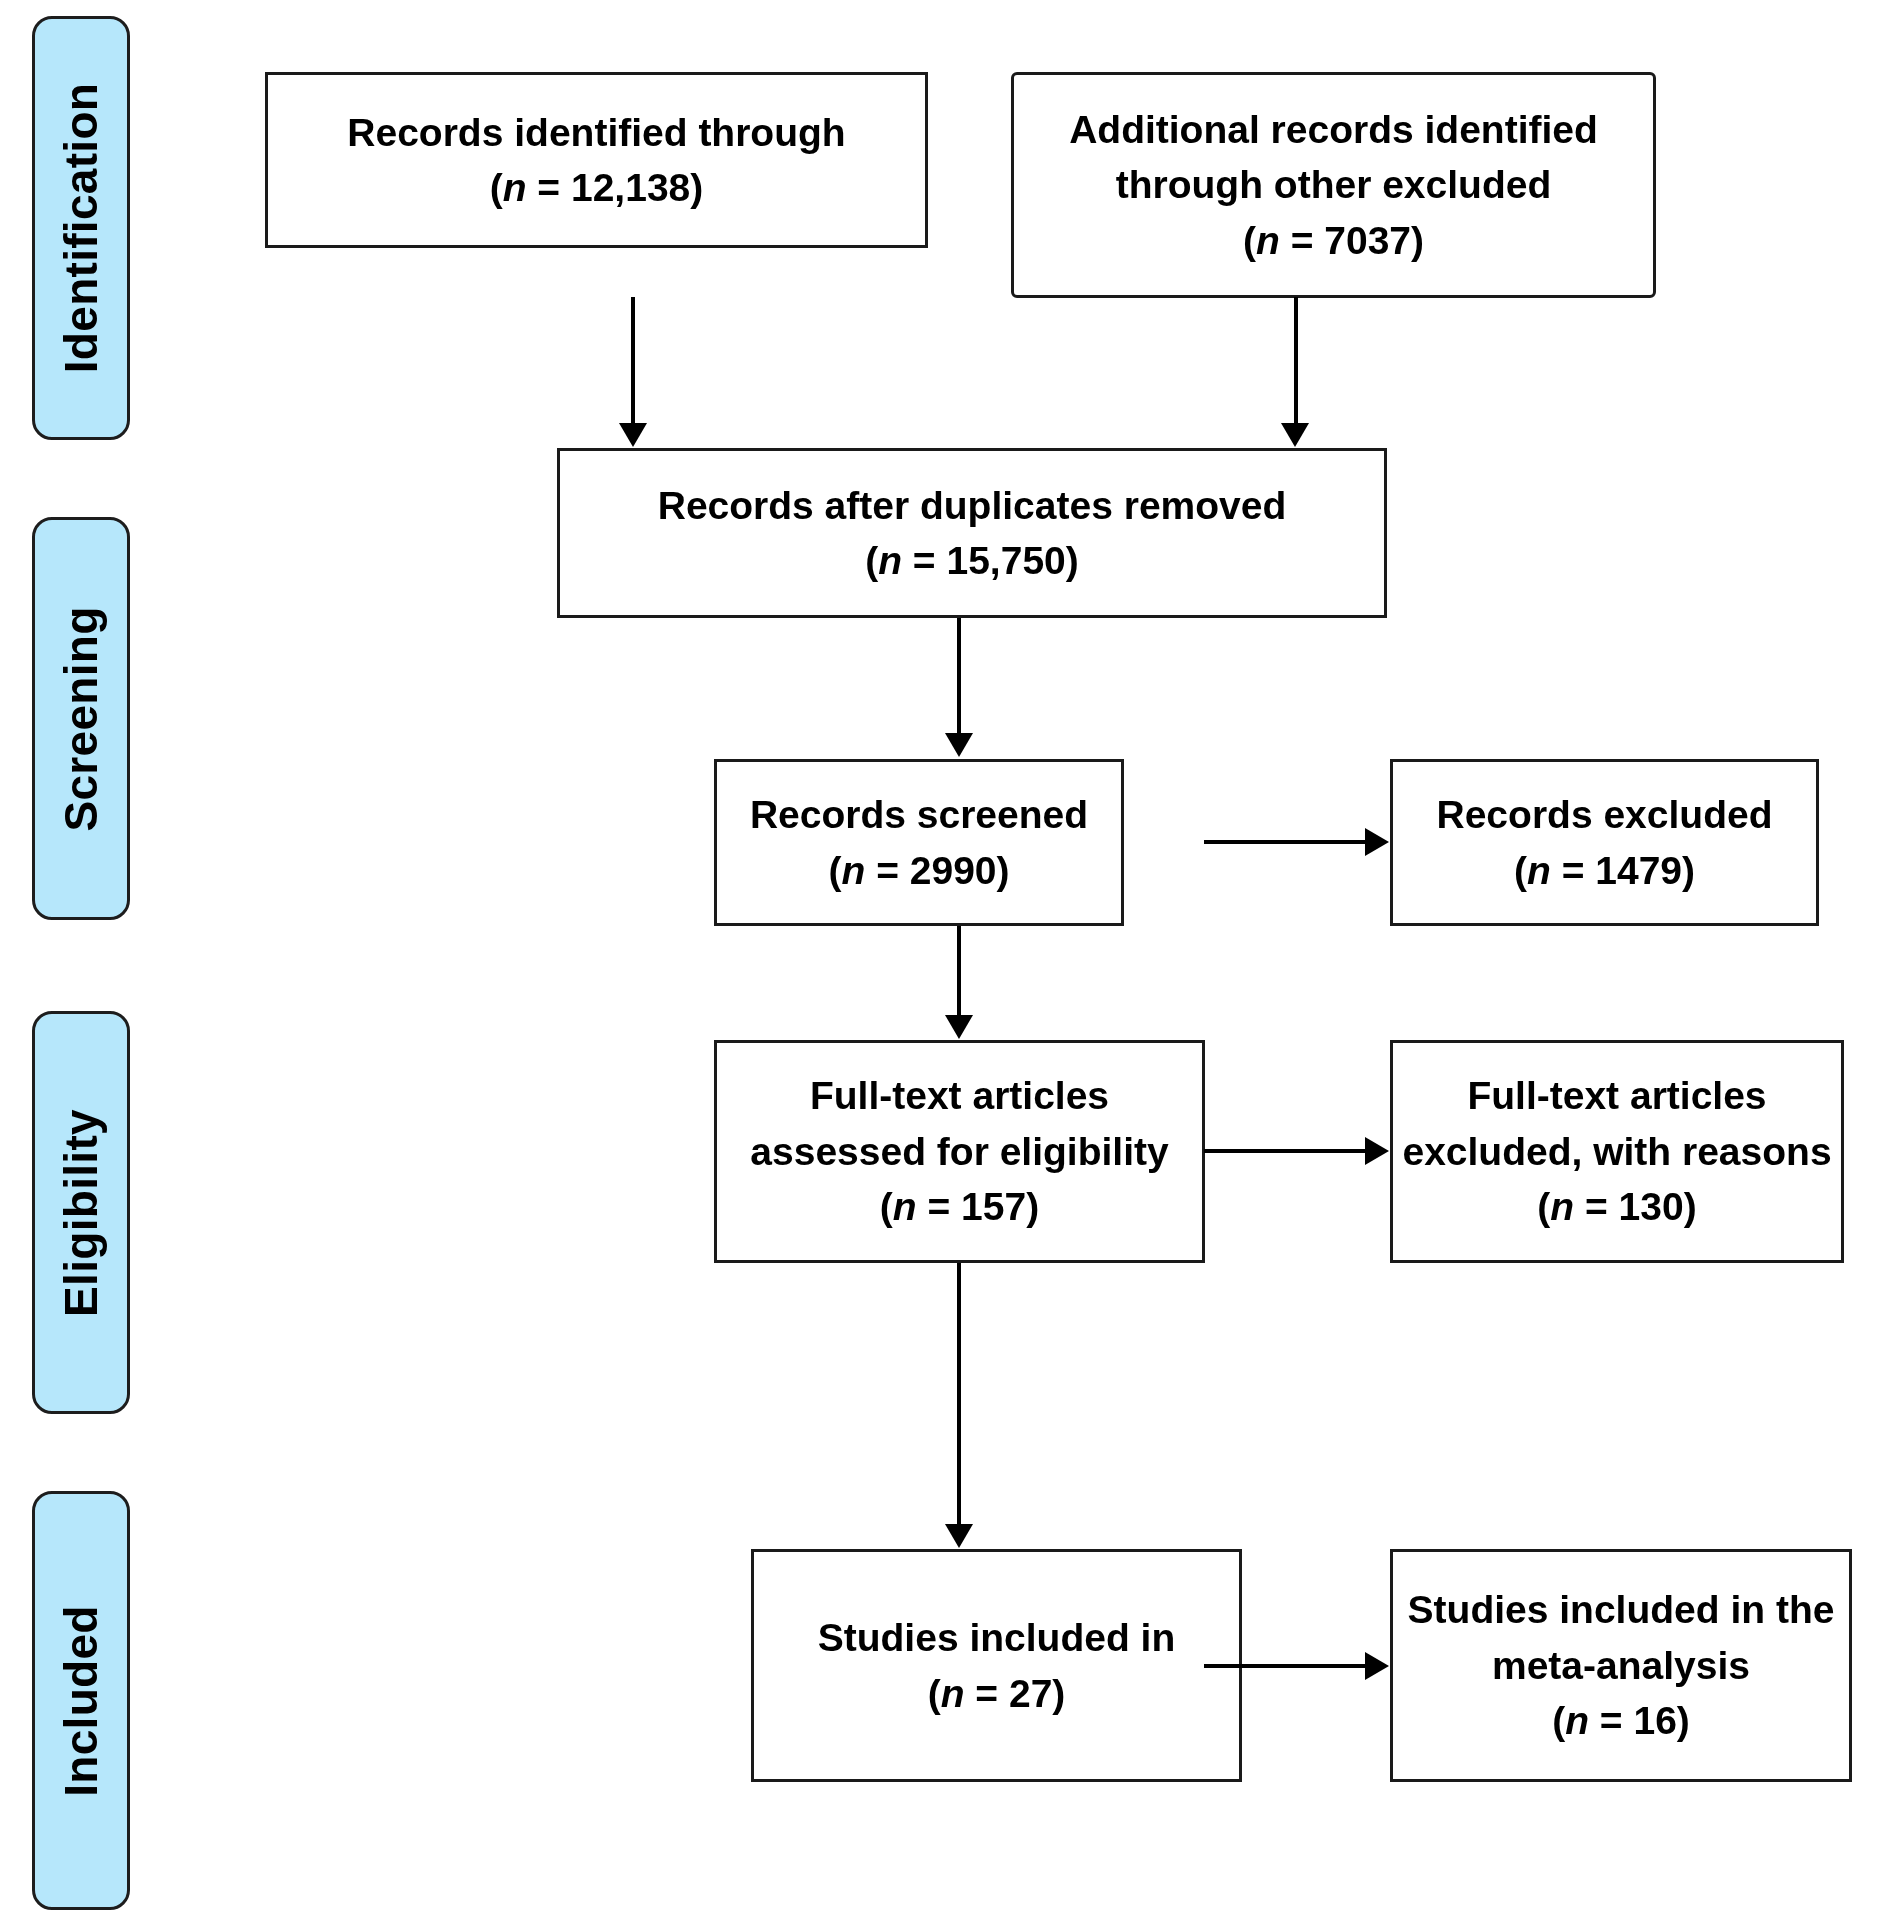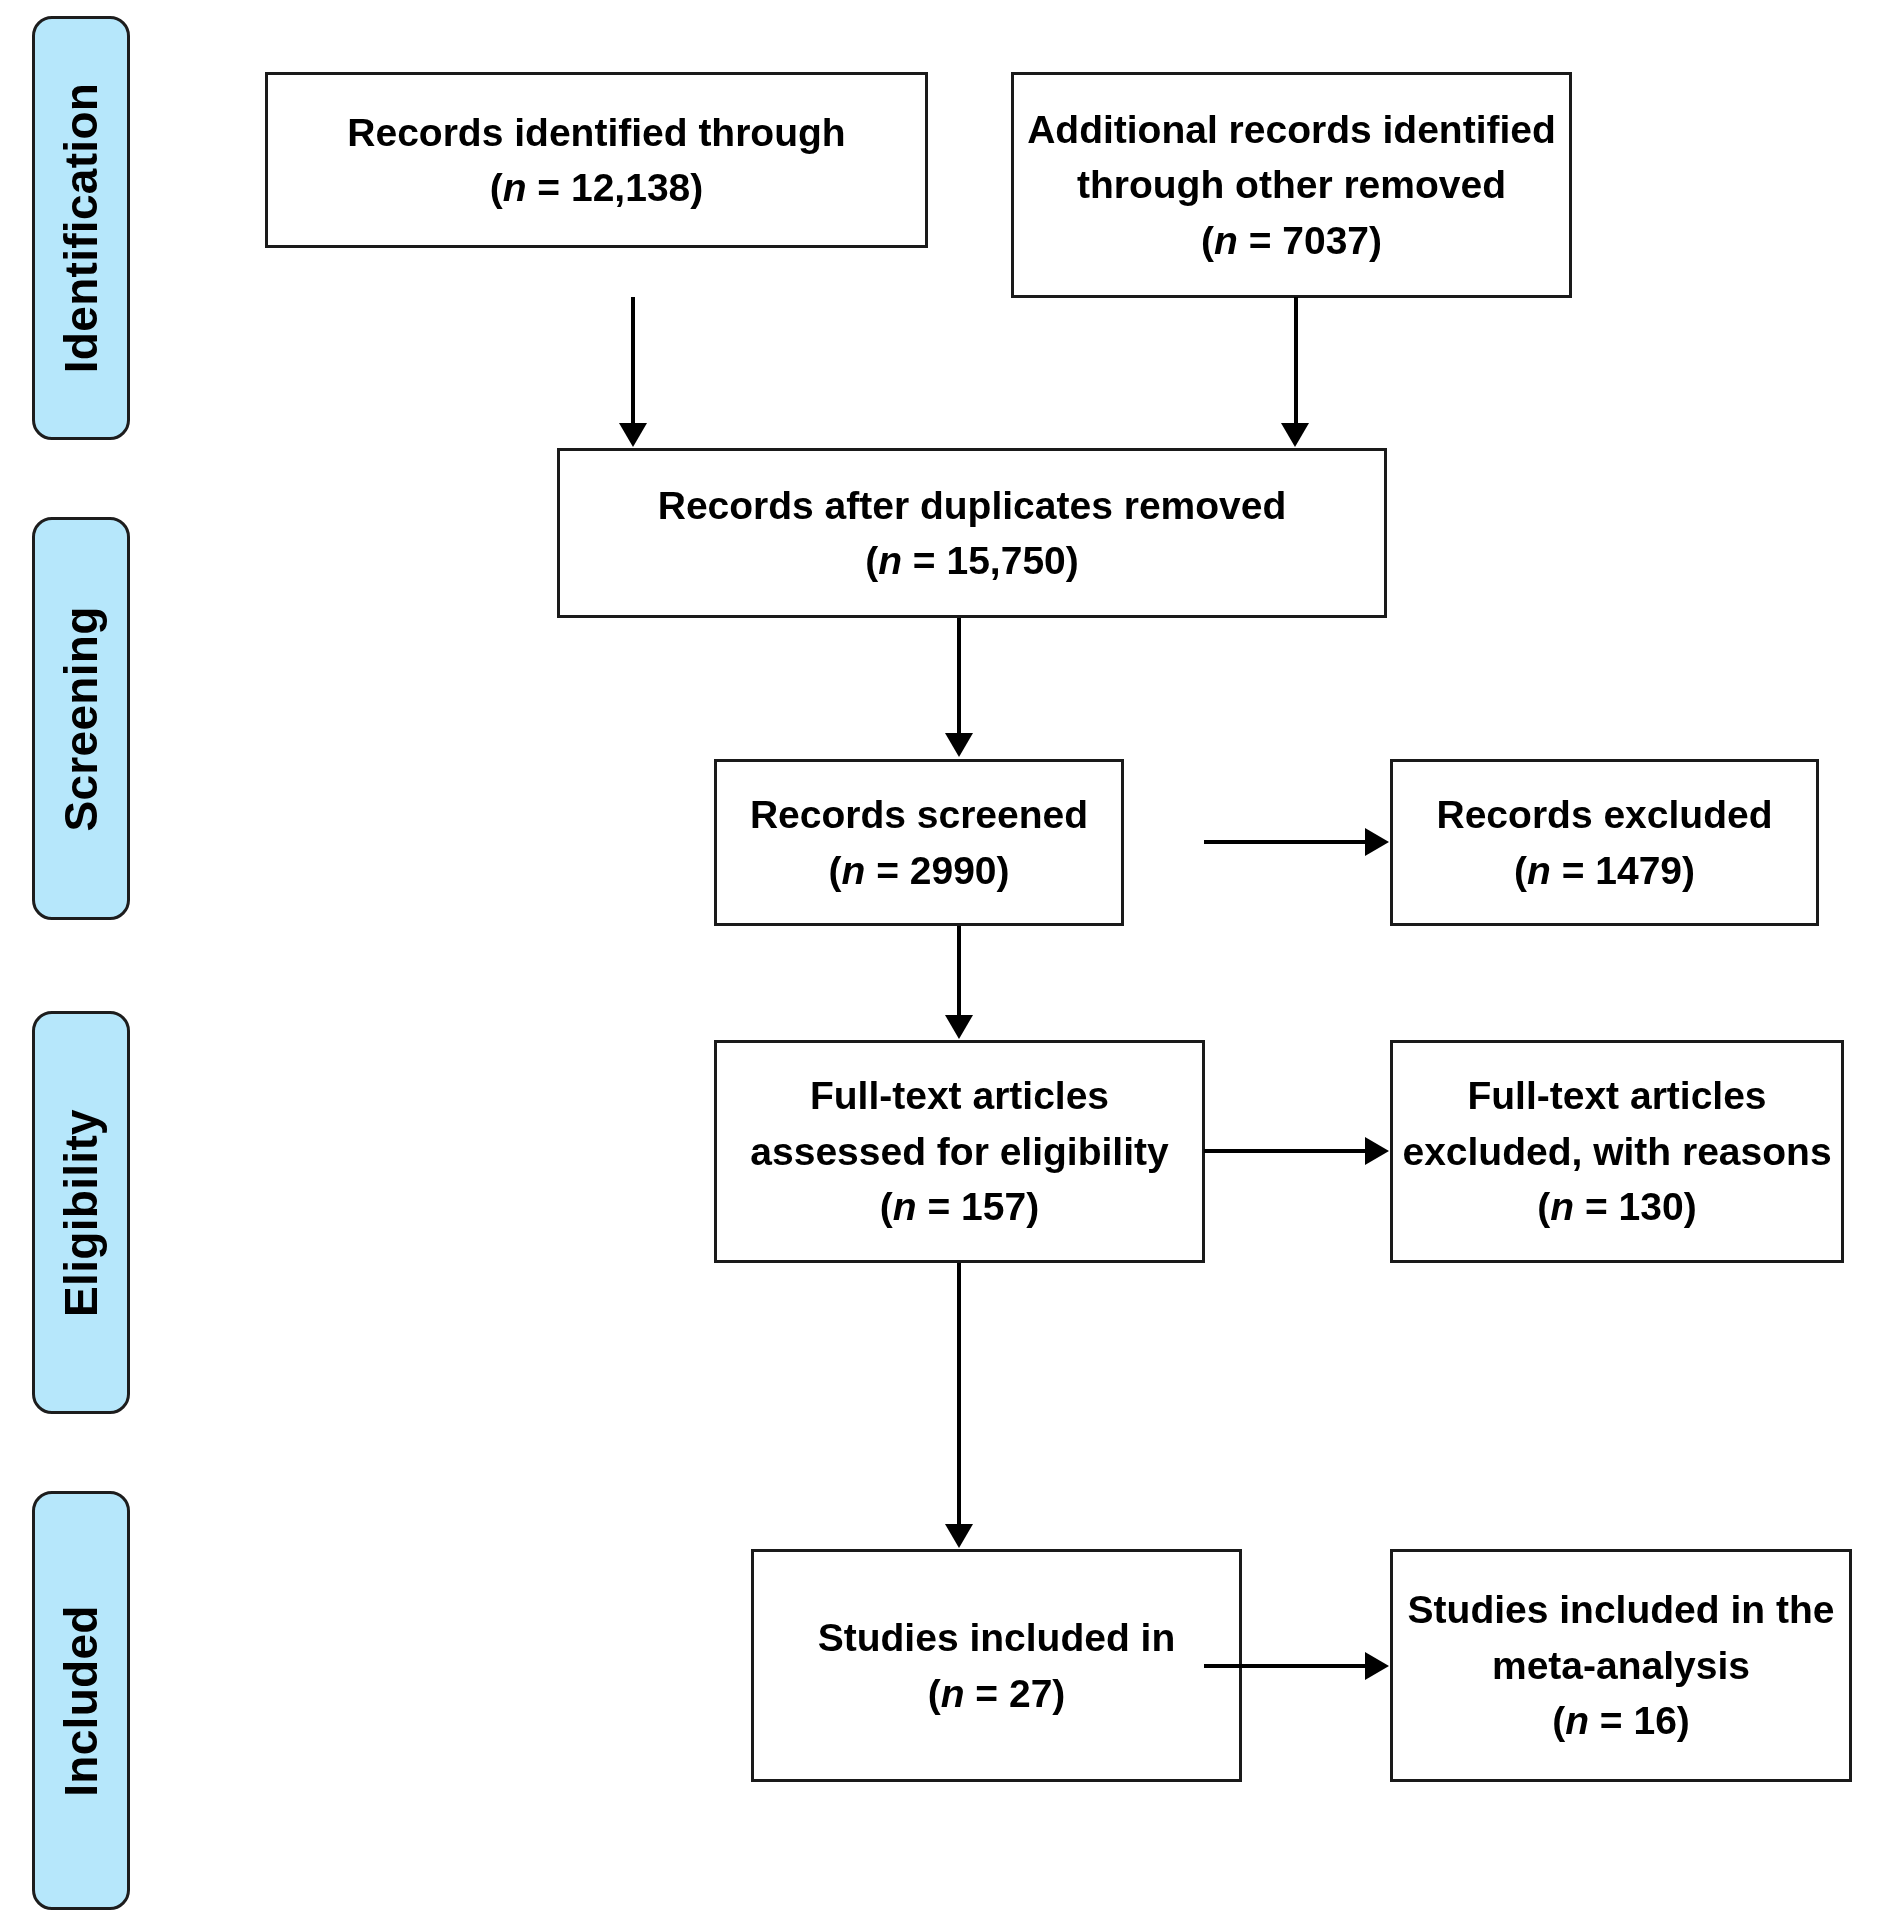--- a/index.html
+++ b/index.html
@@ -113,23 +113,23 @@
     <span class="stage-text">Included</span>
   </div>
 
   <div class="flow-box" style="left:265px; top:72px; width:663px; height:176px;">
     <div class="line">Records identified through</div>
     <div class="line">
       <span>(</span><em>n</em><span> = </span><span>12,138</span><span>)</span>
     </div>
   </div>
 
-  <div class="flow-box" style="left:1011px; top:72px; width:561px; height:226px;">
+  <div class="flow-box" style="left:1011px; top:72px; width:645px; height:226px;border-radius:6px;">
     <div class="line">Additional records identified</div>
-    <div class="line">through other removed</div>
+    <div class="line">through other excluded</div>
     <div class="line">
       <span>(</span><em>n</em><span> = </span><span>7037</span><span>)</span>
     </div>
   </div>
 
   <div class="flow-box" style="left:557px; top:448px; width:830px; height:170px;">
     <div class="line">Records after duplicates removed</div>
     <div class="line">
       <span>(</span><em>n</em><span> = </span><span>15,750</span><span>)</span>
     </div>

